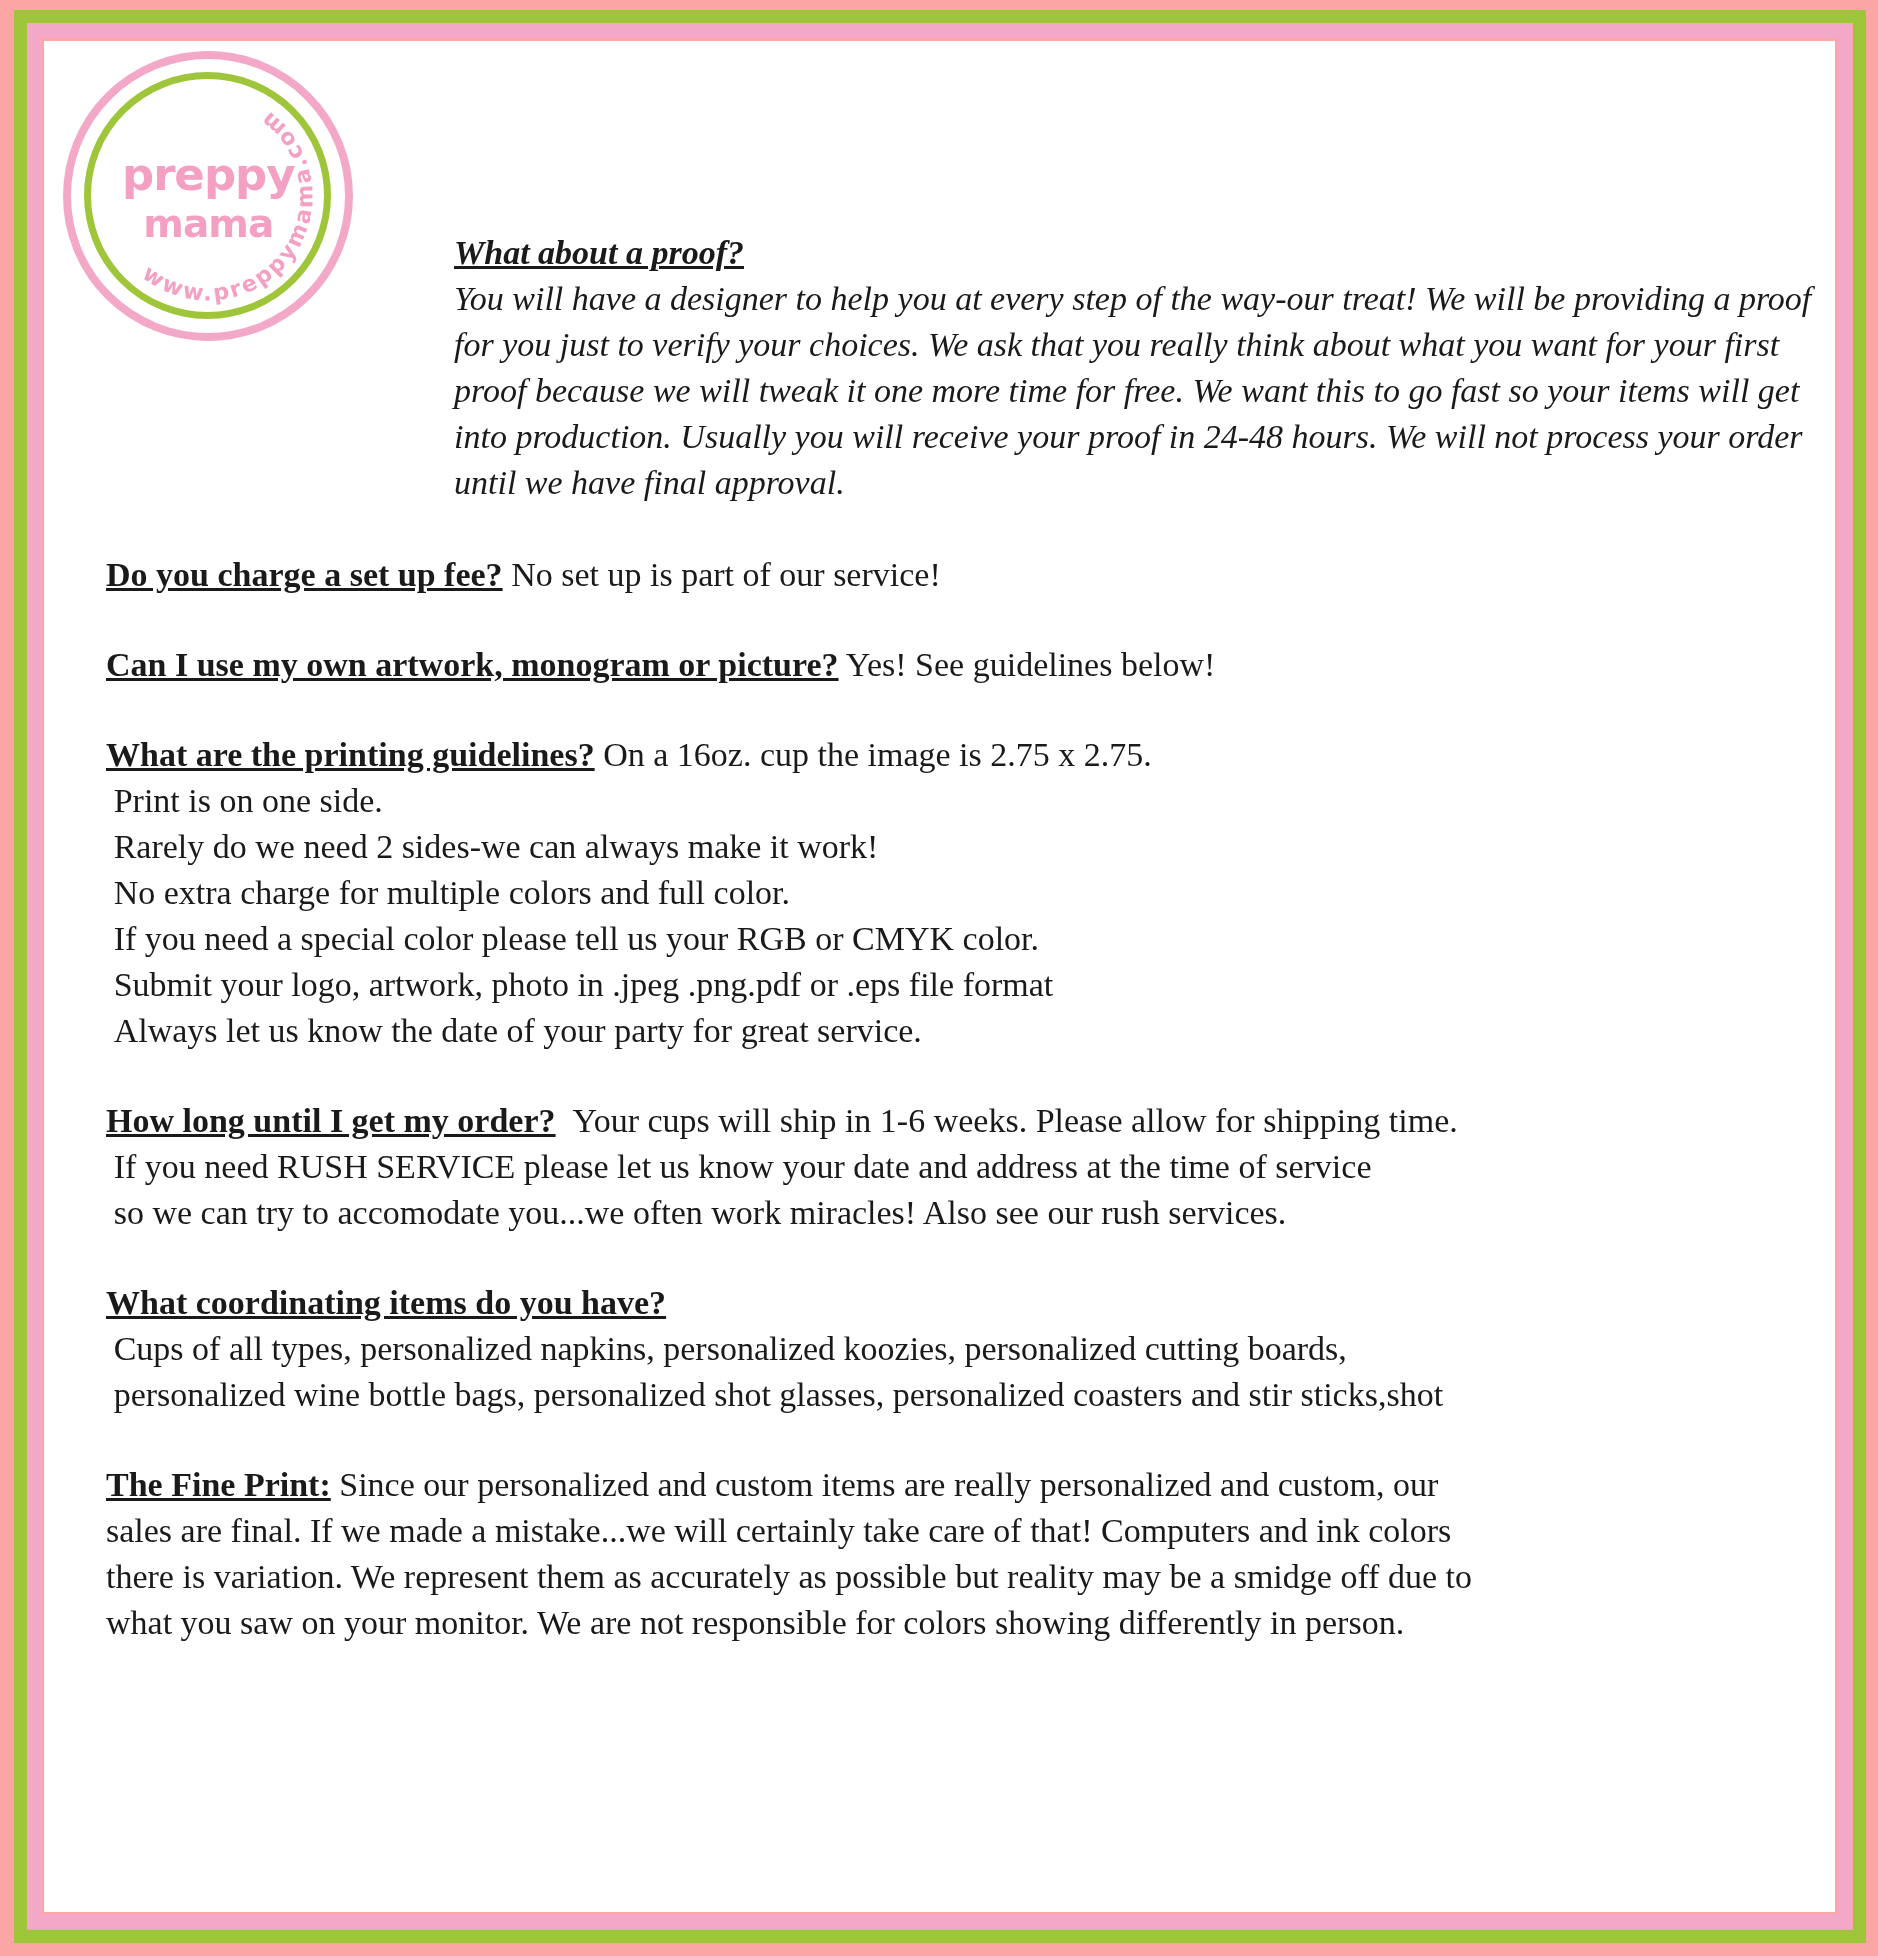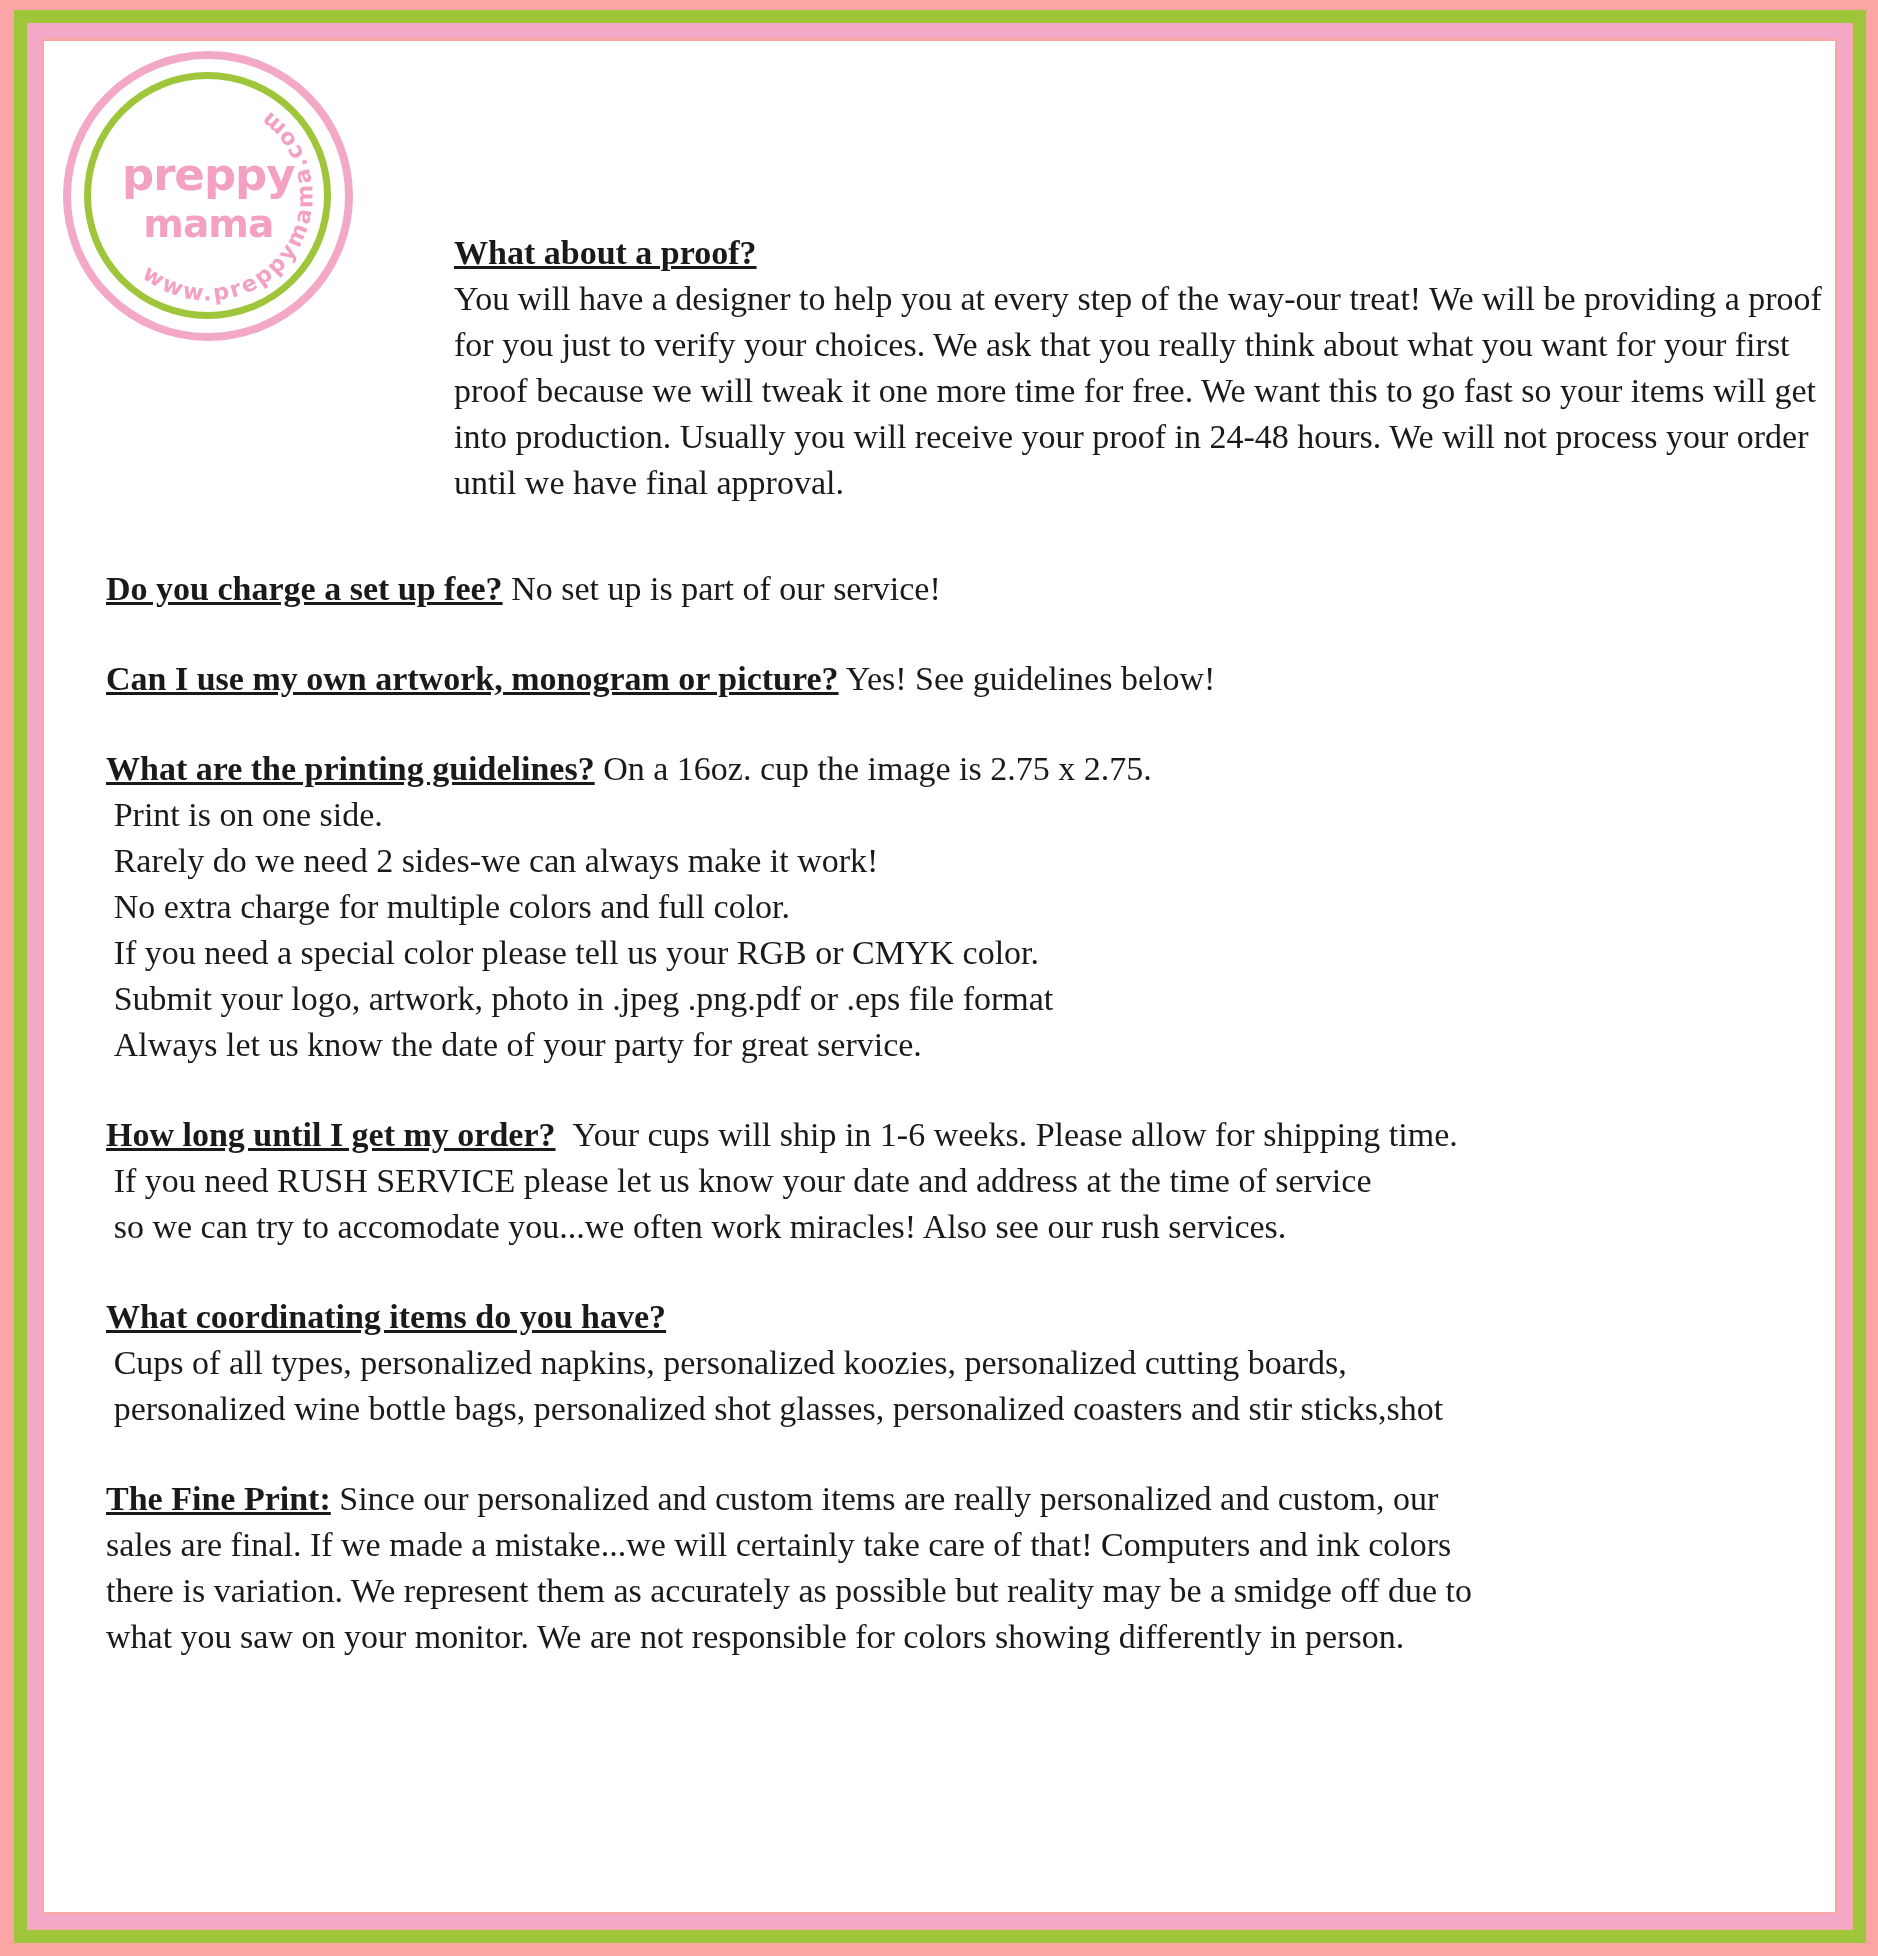--- a/index.html
+++ b/index.html
@@ -126,21 +126,22 @@
     position: absolute;
     left: 62px;
     top: 189px;
     right: 9.7px;
     font-size: 34px;
     line-height: 46px;
     color: #1a1a1a;
   }
   .first-block {
     margin-left: 348px;
-    margin-bottom: 16px;
+    margin-bottom: 2px;
+    font-style: italic;
   }
   .qhead {
     font-weight: bold;
     text-decoration: underline;
   }
   .blk { margin-top: 0; }
   .spacer-sm { height: 44px; }
   .line { white-space: nowrap; }
   .indent-1 { padding-left: 7.7px; }
 </style>

